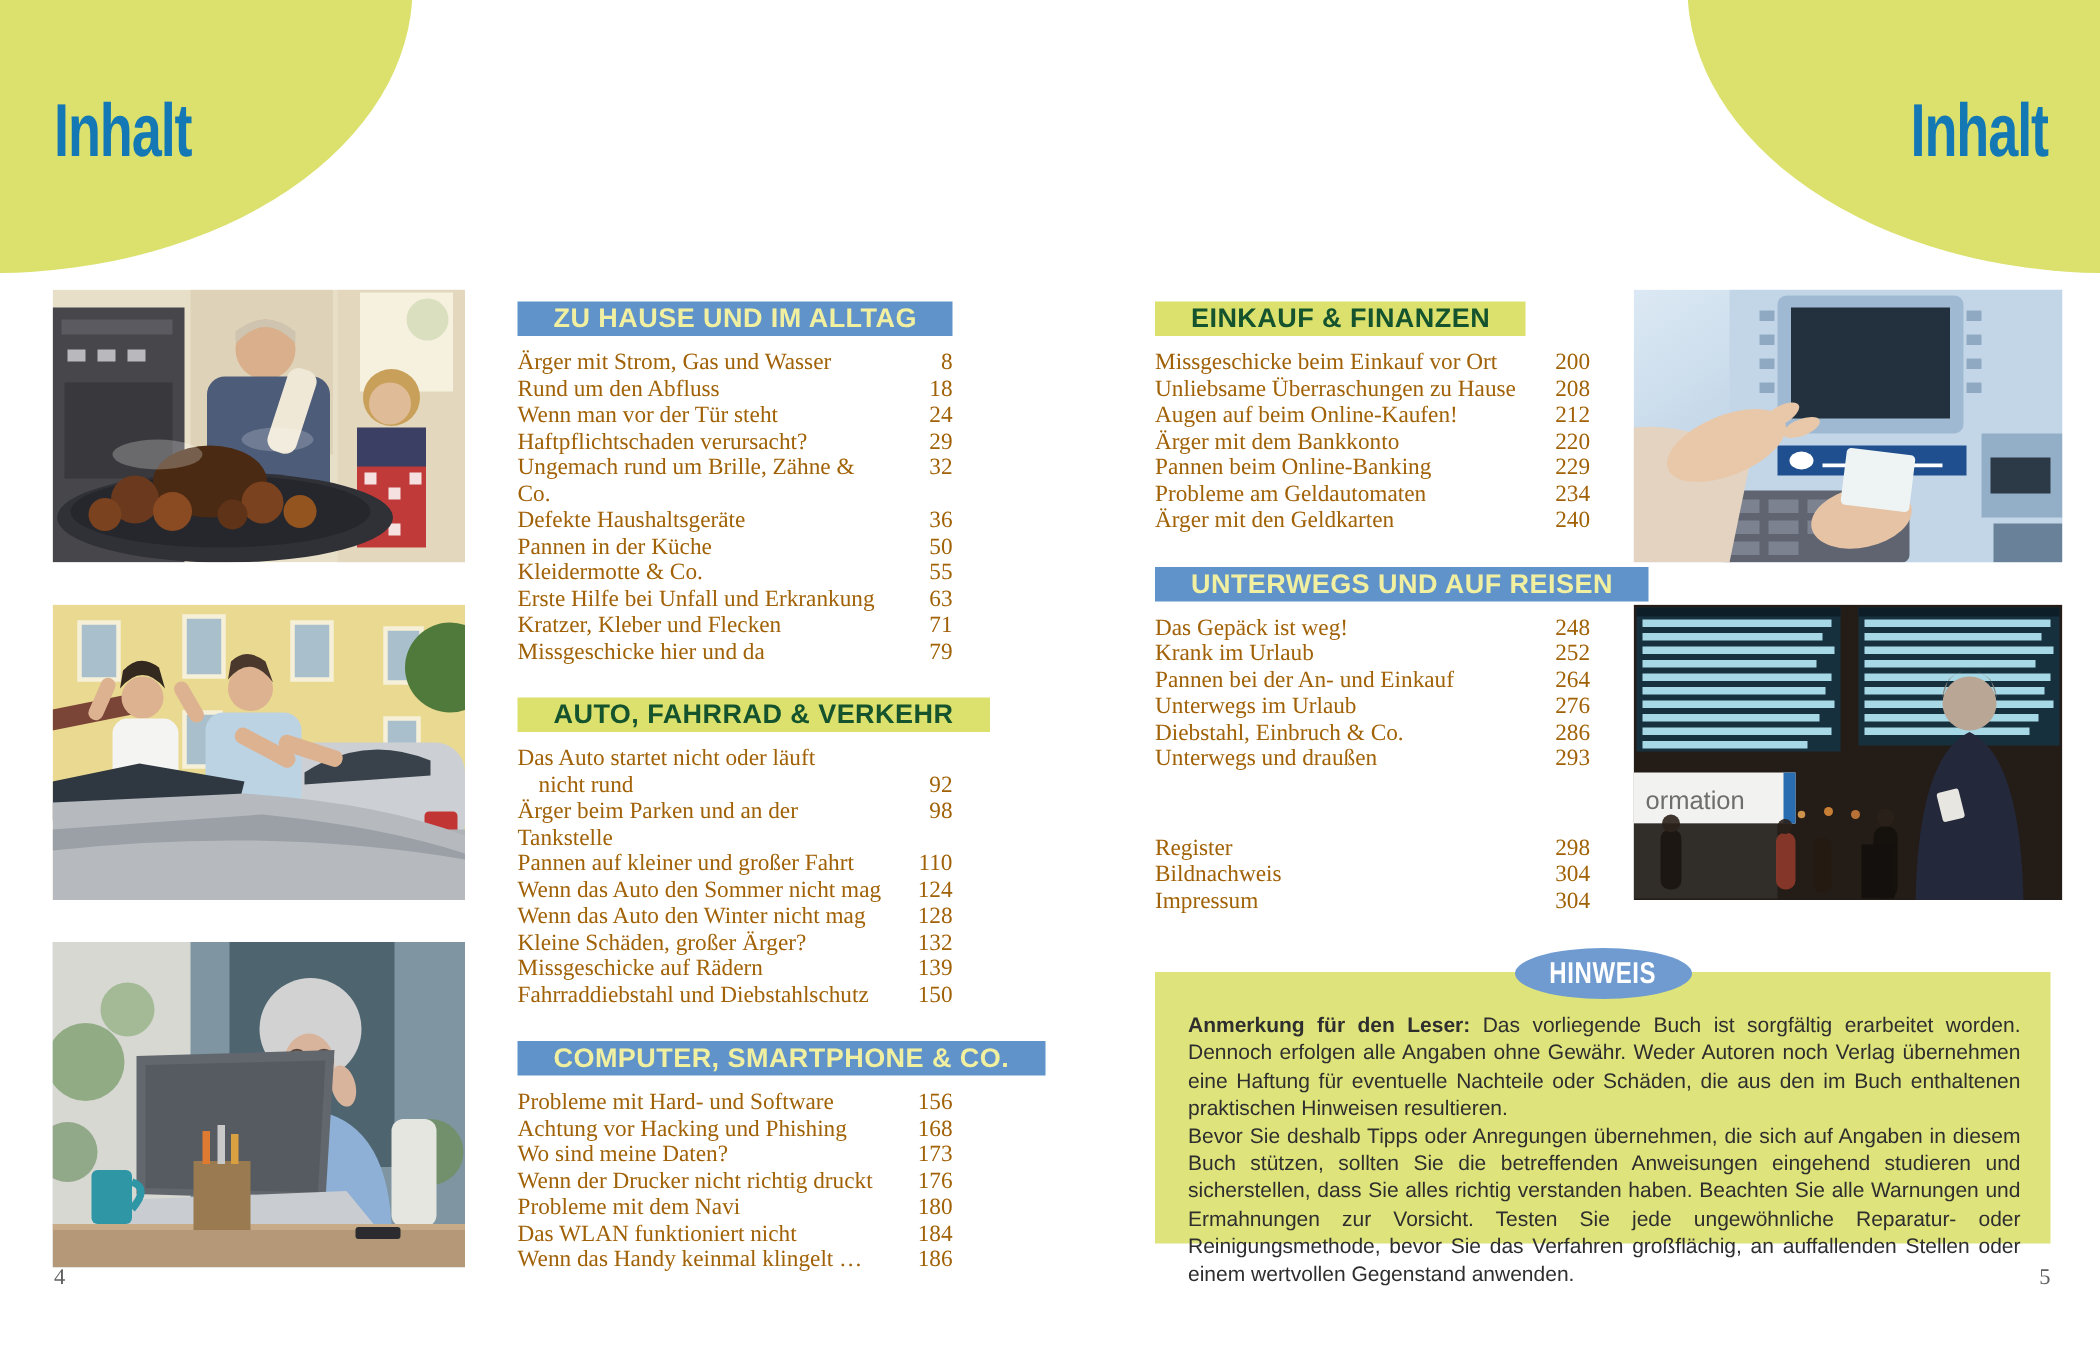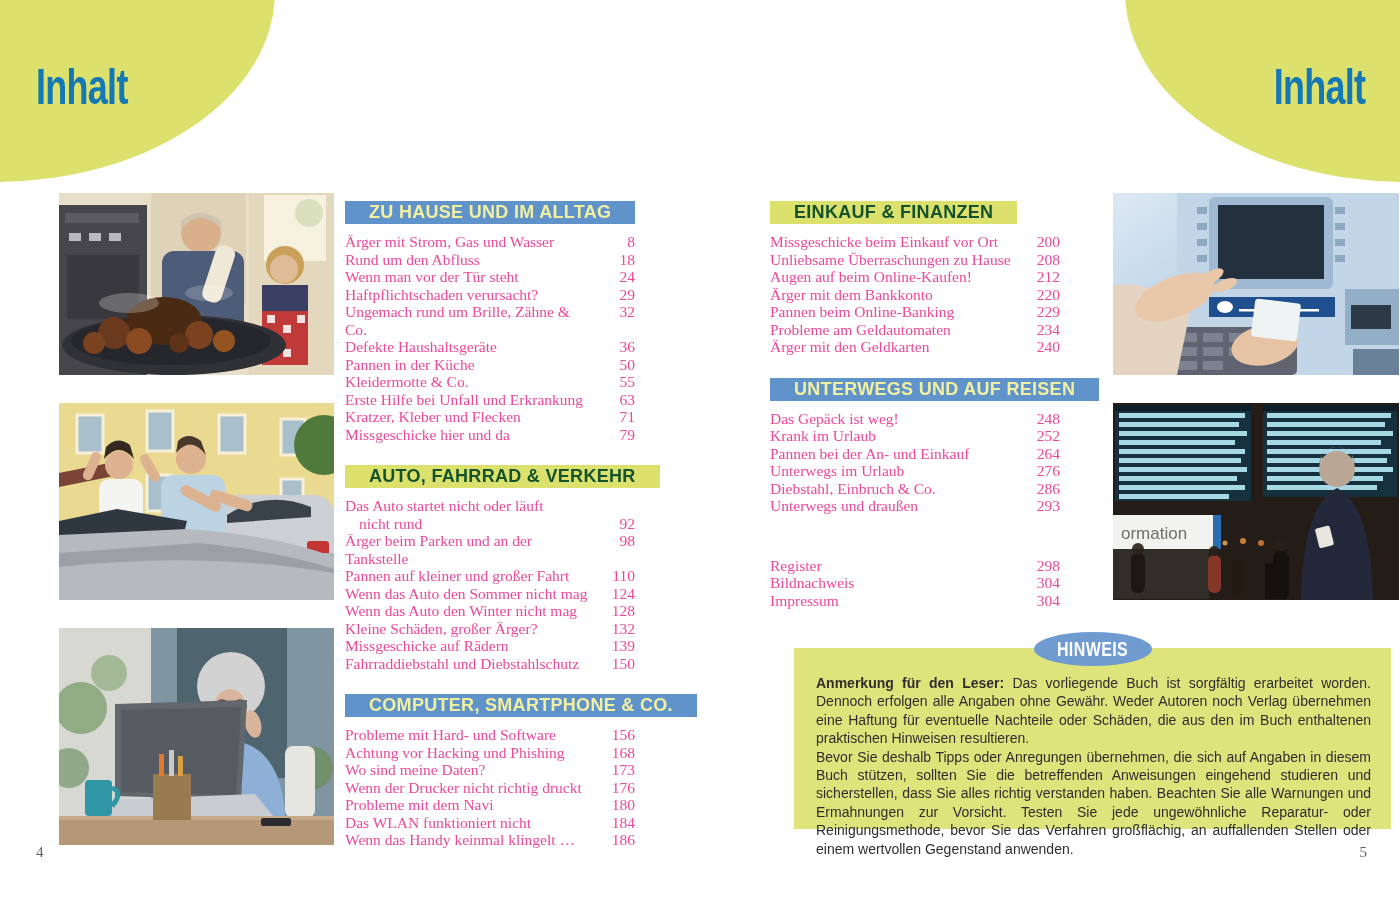--- a/index.html
+++ b/index.html
@@ -22,41 +22,41 @@
   
   .toc-col{position:absolute;top:201px;width:290px;}
   .page-left .toc-col{left:345px;}
   .page-right .toc-col{left:70px;}
   .toc-section{margin-bottom:22px;}
   .sec-head{display:inline-block;margin:0 0 9px 0;padding:3px 24px;
     font-family:"Liberation Sans", sans-serif;font-weight:bold;font-size:18px;line-height:17px;
     letter-spacing:.3px;white-space:nowrap;}
   .sec-head.blue{background:#5f93c9;color:#f1efa0;}
   .sec-head.yellow{background:#dbe16c;color:#14532d;}
-  .toc-row{display:flex;font-size:15.5px;line-height:17.5px;color:#ec4899;}
+  .toc-row{display:flex;font-size:15.5px;line-height:17.5px;color:#a16207;}
   .toc-label{flex:1;}
   .toc-label.indent{padding-left:14px;}
   .toc-page{width:40px;text-align:right;}
   .back-matter{margin-top:42px;}
 
   .page-num{position:absolute;top:844px;font-size:15px;color:#5f5f5f;}
   .page-left .page-num{left:36px;}
   .page-right .page-num{right:33px;}
 
   
-  .photo{position:absolute;overflow:hidden;margin-left:24px;}
+  .photo{position:absolute;overflow:hidden;}
   .photo svg{display:block;}
   .ph1{left:35px;top:193px;width:275px;height:182px;}
   .ph2{left:35px;top:403px;width:275px;height:197px;}
   .ph3{left:35px;top:628px;width:275px;height:217px;}
   .ph4{left:389px;top:193px;width:286px;height:182px;}
   .ph5{left:389px;top:403px;width:286px;height:197px;}
 
   
-  .notice{position:absolute;left:70px;top:648px;width:597px;height:181px;background:#dee37b;margin-left:24px;}
+  .notice{position:absolute;left:70px;top:648px;width:597px;height:181px;background:#dee37b;}
   .notice-badge{position:absolute;left:50%;top:-16px;transform:translateX(-50%);
     width:118px;height:34px;border-radius:50%;background:#6f9bd1;
     display:flex;align-items:center;justify-content:center;}
   .notice-badge span{display:inline-block;font-family:"Liberation Sans", sans-serif;
     font-weight:bold;font-size:20px;color:#ffffff;letter-spacing:.5px;transform:scaleX(0.8);}
   .notice-body{padding:26px 20px 0 22px;font-family:"Liberation Sans", sans-serif;
     font-size:14px;line-height:18.4px;color:#2e2e2e;text-align:justify;}
   .notice-body p{margin:0;}
 </style>
 </head>

